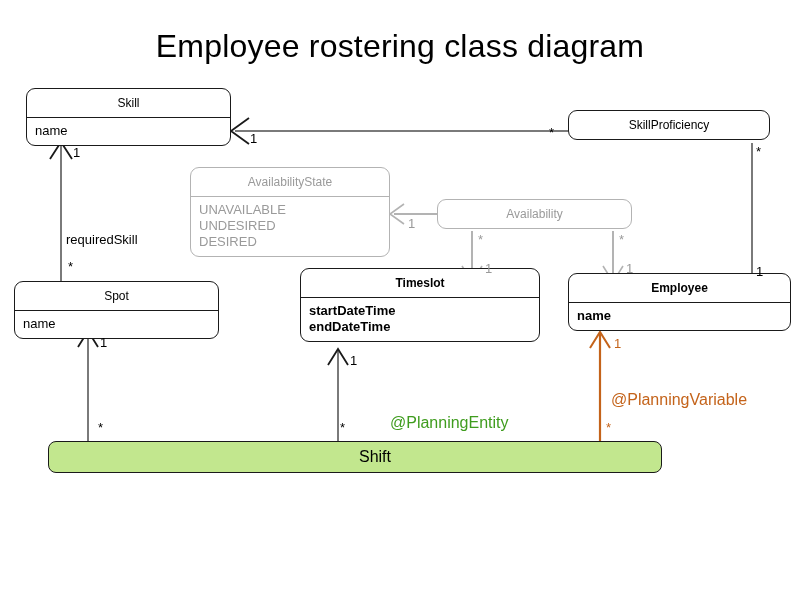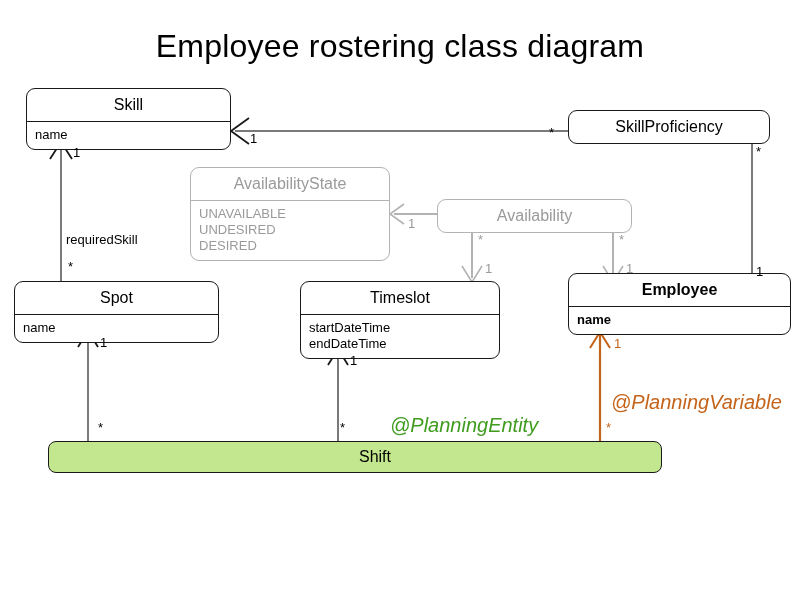--- a/index.html
+++ b/index.html
@@ -44,21 +44,21 @@
   .uml-class {
     position: absolute;
     box-sizing: border-box;
     border: 1.6px solid #1a1a1a;
     border-radius: 9px;
     background: #ffffff;
     overflow: hidden;
   }
   .uml-name {
     text-align: center;
-    font-size: 16px;
+    font-size: 12px;
     color: #000000;
     line-height: 1;
     padding: 8px 6px 8px 6px;
     white-space: nowrap;
   }
   .uml-attrs {
     border-top: 1.6px solid #1a1a1a;
     padding: 5px 0 6px 8px;
   }
   .uml-attr {
@@ -102,22 +102,21 @@
   .edge-label.muted { color: #9a9a9a; }
   .edge-label.accent-orange { color: #c4631a; }
   .edge-label.role {
     font-size: 13px;
     color: #000000;
   }
 
   
   .annotation {
     position: absolute;
-    font-style: italic;
-    font-size: 20px;
+    font-size: 16px;
     white-space: nowrap;
     line-height: 1;
   }
   .annotation.entity { color: #3f9c1e; }
   .annotation.variable { color: #c4631a; }
 </style>
 </head>
 <body>
 
 <div id="canvas">
@@ -195,21 +194,21 @@
     <div class="uml-name">Availability</div>
   </div>
 
   <div class="uml-class" style="left:14px; top:281px; width:205px;">
     <div class="uml-name">Spot</div>
     <div class="uml-attrs">
       <div class="uml-attr">name</div>
     </div>
   </div>
 
-  <div class="uml-class" style="left:300px; top:281px; width:200px;">
+  <div class="uml-class" style="left:300px; top:268px; width:240px;font-weight:bold;">
     <div class="uml-name">Timeslot</div>
     <div class="uml-attrs">
       <div class="uml-attr">startDateTime</div>
       <div class="uml-attr">endDateTime</div>
     </div>
   </div>
 
   <div class="uml-class" style="left:568px; top:273px; width:223px;font-weight:bold;">
     <div class="uml-name">Employee</div>
     <div class="uml-attrs">

